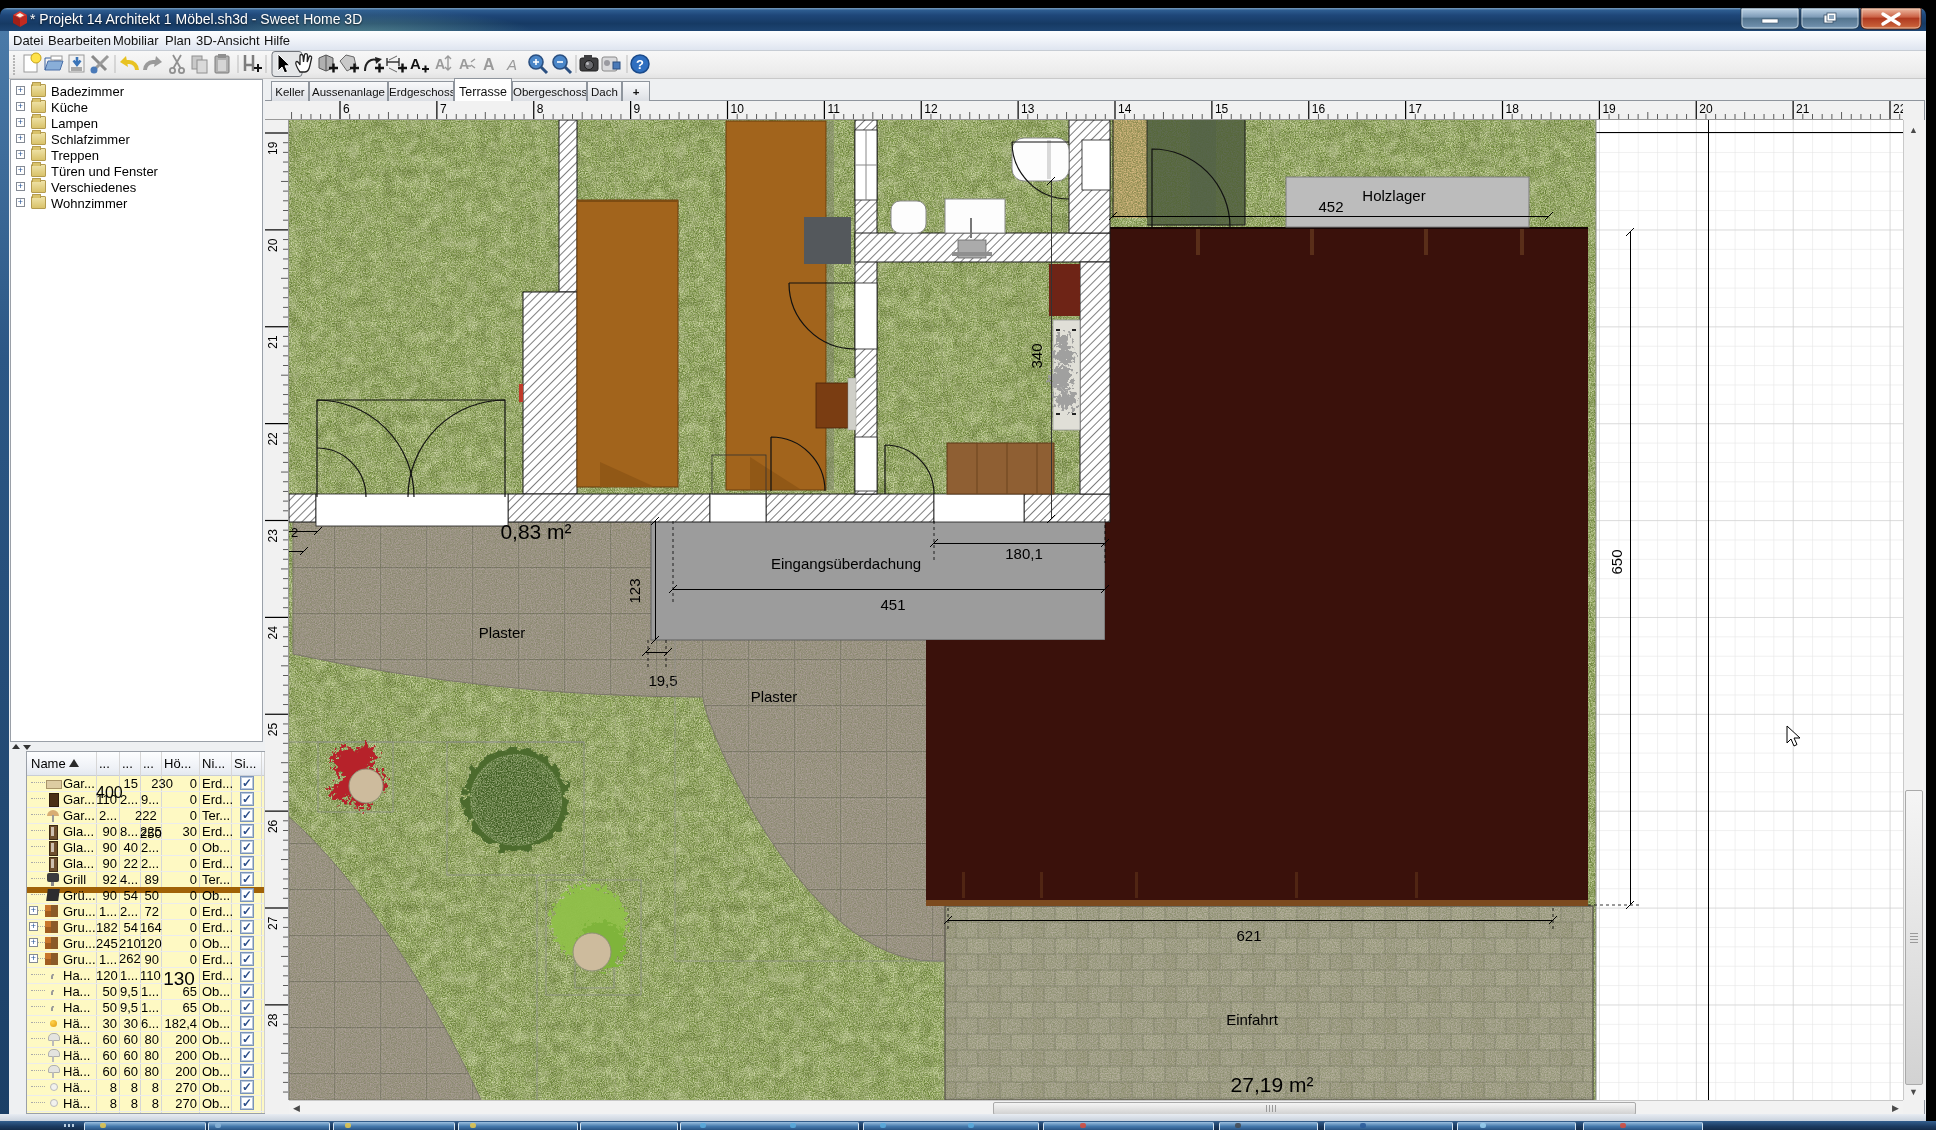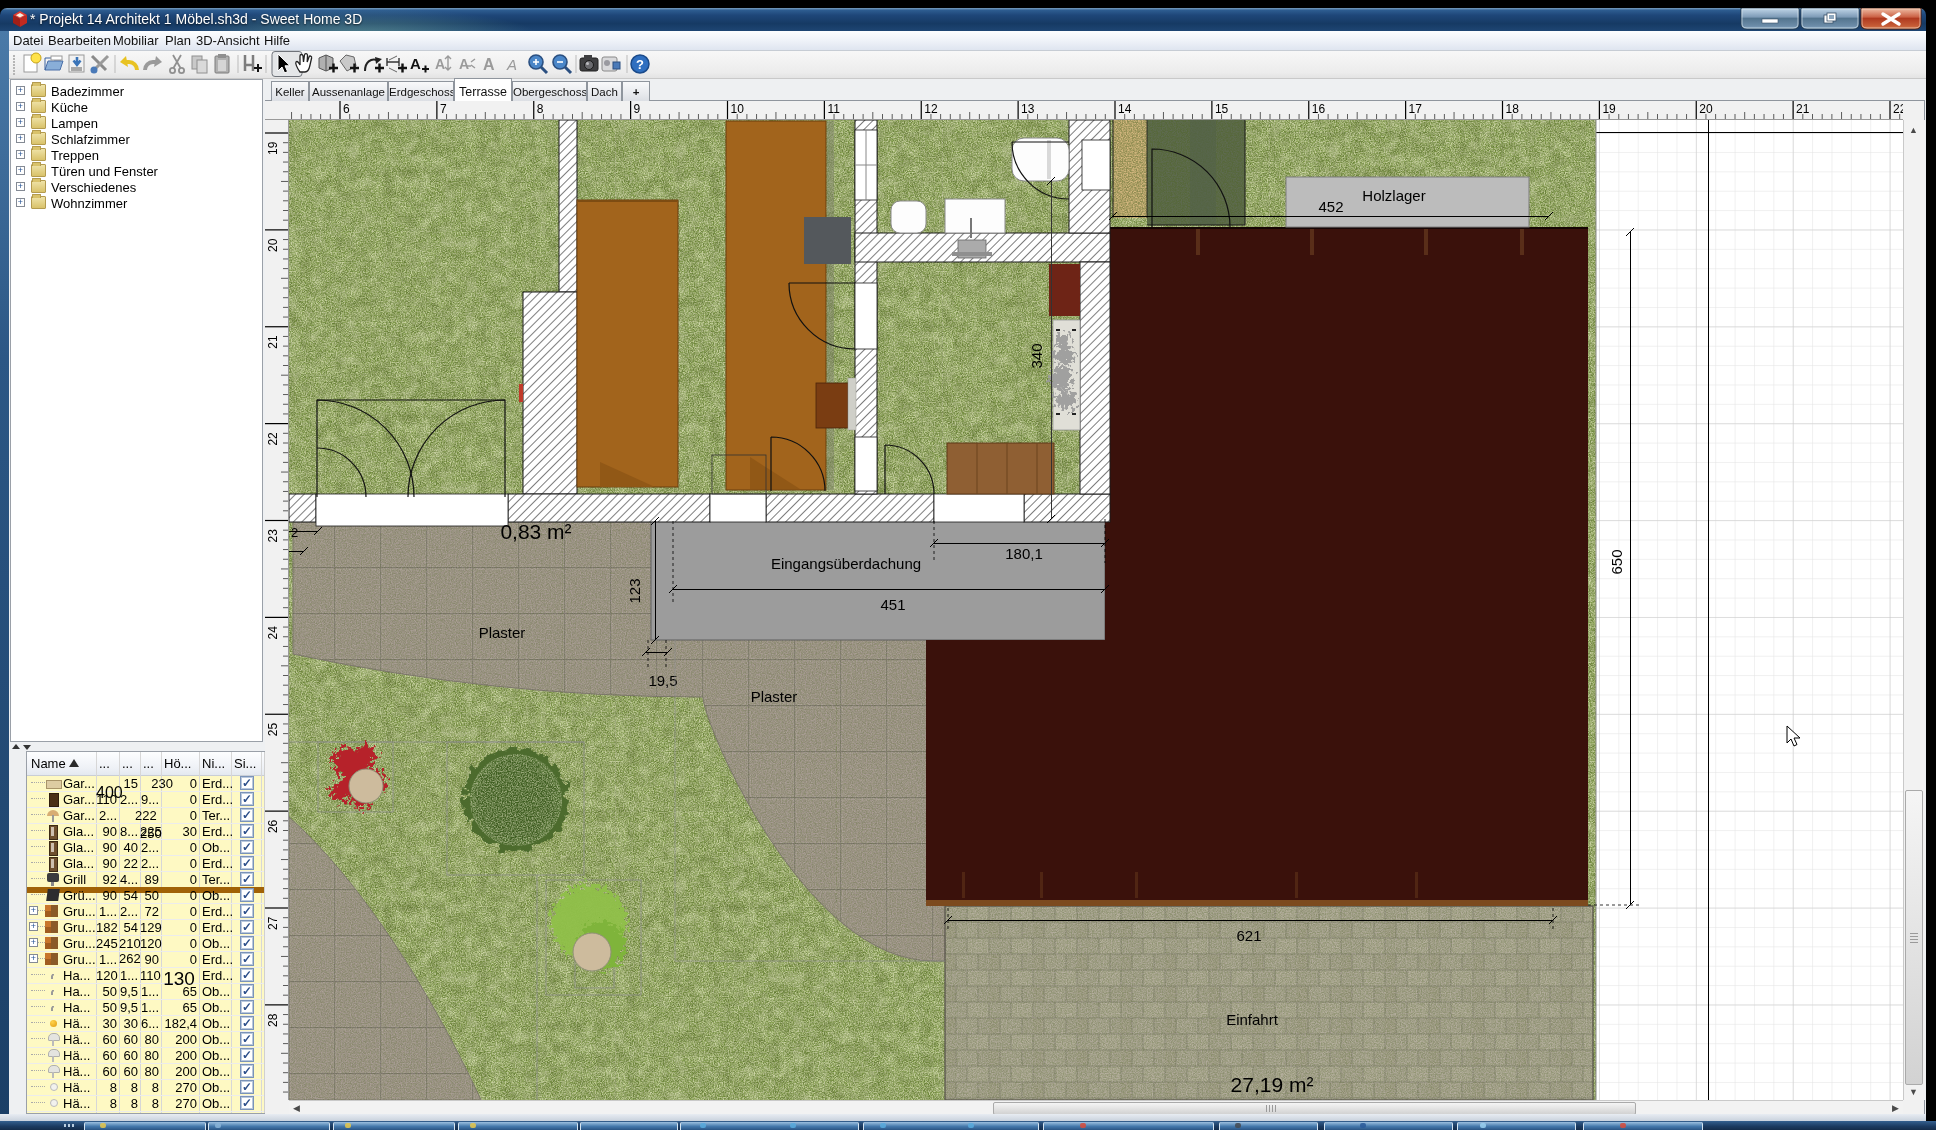--- a/index.html
+++ b/index.html
@@ -391,21 +391,21 @@
 </div>
 <div style="position:absolute;left:0;top:167px;width:251px;height:16px;border-bottom:1px solid #ececec">
 <span style="position:absolute;left:4px;top:7px;width:14px;border-top:1px dotted #aaa"></span>
 <span style="position:absolute;left:2px;top:3px;width:9px;height:9px;border:1px solid #848a94;background:#fff;font-size:9px;line-height:7px;text-align:center;color:#2b5797;box-sizing:border-box">+</span>
 <span style="position:absolute;left:18px;top:2px;width:6px;height:6px;background:#c8762c"></span>
       <span style="position:absolute;left:24px;top:2px;width:7px;height:12px;background:#8a5a28"></span>
       <span style="position:absolute;left:18px;top:8px;width:6px;height:6px;background:#a05c20"></span>
 <span style="position:absolute;left:36px;top:1px;font-size:13px;white-space:nowrap">Gru...</span>
 <span style="position:absolute;left:69px;top:1px;width:21px;text-align:right;font-size:13px">182</span>
 <span style="position:absolute;left:92px;top:1px;width:19px;text-align:right;font-size:13px">54</span>
-<span style="position:absolute;left:113px;top:1px;width:19px;text-align:right;font-size:13px">129</span>
+<span style="position:absolute;left:113px;top:1px;width:19px;text-align:right;font-size:13px">164</span>
 <span style="position:absolute;left:134px;top:1px;width:36px;text-align:right;font-size:13px">0</span>
 <span style="position:absolute;left:175px;top:1px;font-size:13px">Erd...</span>
 <span style="position:absolute;left:213px;top:1px;width:12px;height:12px;background:#fff;border:1px solid #7a93b8;box-shadow:inset 0 0 0 1px #b9c8dd;color:#2d4f8a;font-size:12px;line-height:12px;text-align:center;font-weight:bold">✓</span>
 </div>
 <div style="position:absolute;left:0;top:183px;width:251px;height:16px;border-bottom:1px solid #ececec">
 <span style="position:absolute;left:4px;top:7px;width:14px;border-top:1px dotted #aaa"></span>
 <span style="position:absolute;left:2px;top:3px;width:9px;height:9px;border:1px solid #848a94;background:#fff;font-size:9px;line-height:7px;text-align:center;color:#2b5797;box-sizing:border-box">+</span>
 <span style="position:absolute;left:18px;top:2px;width:6px;height:6px;background:#c8762c"></span>
       <span style="position:absolute;left:24px;top:2px;width:7px;height:12px;background:#8a5a28"></span>
       <span style="position:absolute;left:18px;top:8px;width:6px;height:6px;background:#a05c20"></span>

